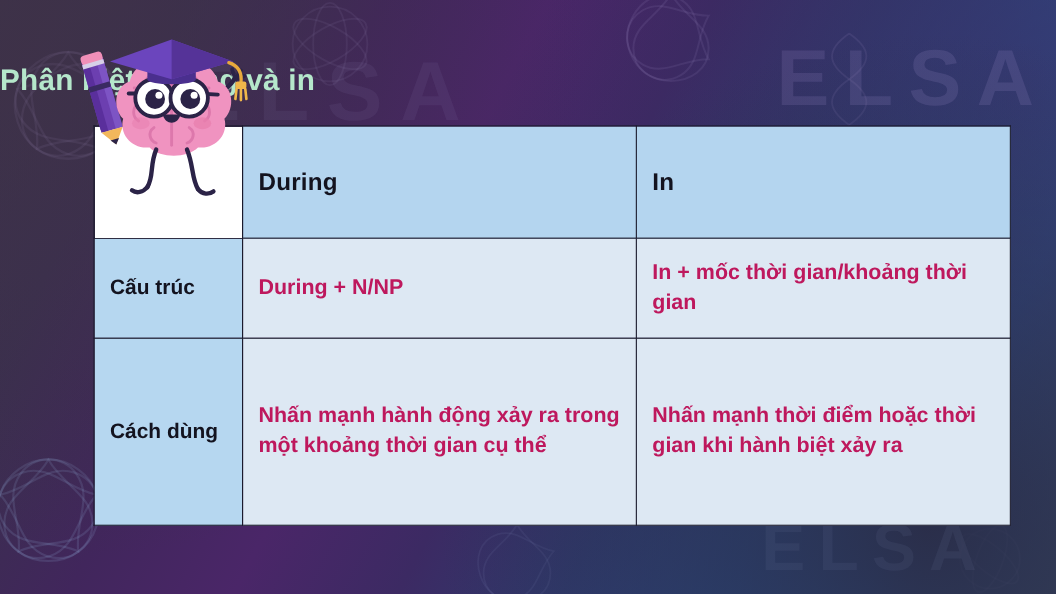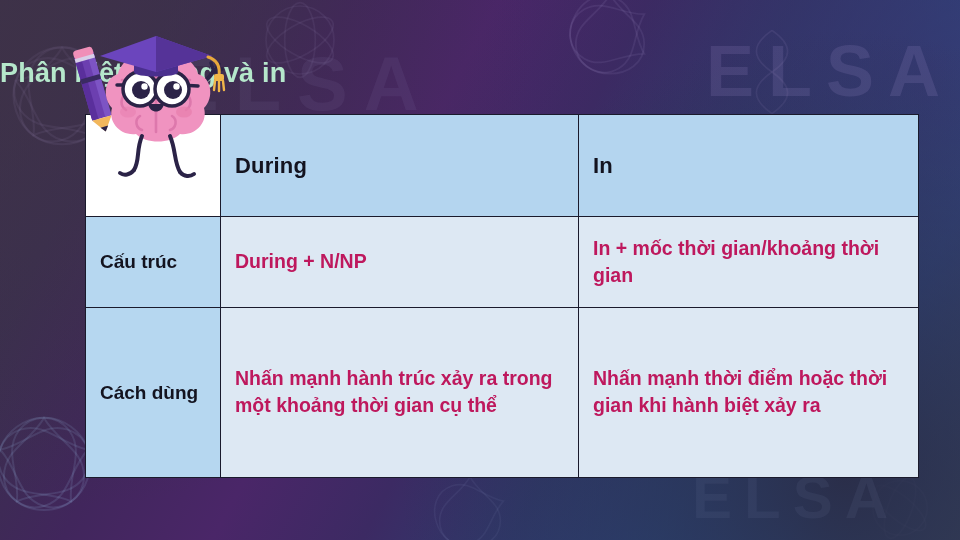--- a/index.html
+++ b/index.html
@@ -226,21 +226,21 @@
           <td class="cell-head">During</td>
           <td class="cell-head">In</td>
         </tr>
         <tr class="row-1">
           <td class="cell-rowlabel">Cấu trúc</td>
           <td class="cell-body">During + N/NP</td>
           <td class="cell-body">In + mốc thời gian/khoảng thời gian</td>
         </tr>
         <tr class="row-3">
           <td class="cell-rowlabel">Cách dùng</td>
-          <td class="cell-body">Nhấn mạnh hành trúc xảy ra trong một khoảng thời gian cụ thể</td>
+          <td class="cell-body">Nhấn mạnh hành động xảy ra trong một khoảng thời gian cụ thể</td>
           <td class="cell-body">Nhấn mạnh thời điểm hoặc thời gian khi hành biệt xảy ra</td>
         </tr>
       </tbody>
     </table>
   </div>
 
   <div id="mascot">
     <svg width="180" height="160" viewBox="0 0 180 160">
 
       <path d="M62,66 C68,74 76,80 86,84" stroke="#2b2347" stroke-width="4" fill="none" stroke-linecap="round"></path>

